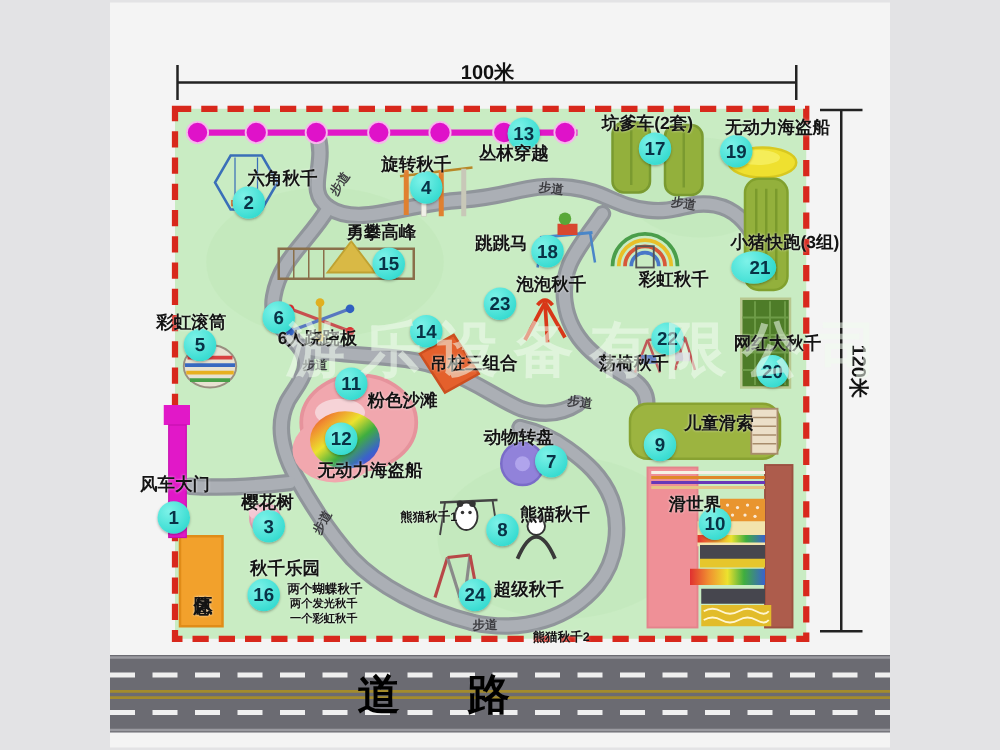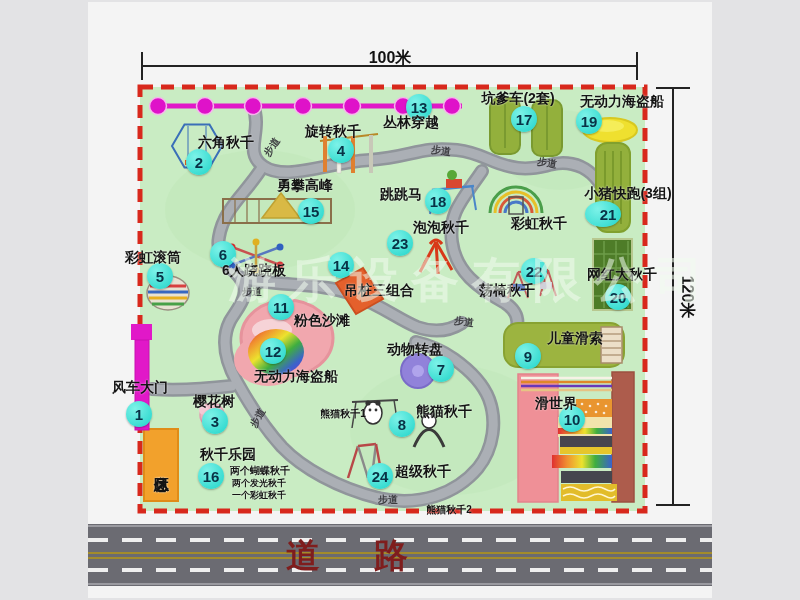--- a/index.html
+++ b/index.html
@@ -19,21 +19,21 @@
           font-size:14px;text-shadow:0 0 2px rgba(255,255,255,.75);}
   .plabel{position:absolute;font-weight:bold;color:#3c3c40;white-space:nowrap;z-index:3;font-size:10px;}
   .wm{position:absolute;font-weight:bold;white-space:nowrap;z-index:6;pointer-events:none;}
   .wm1{left:228px;top:248px;font-size:48px;color:rgba(240,252,238,.55);letter-spacing:13px;}
   .wm2{left:163px;top:294px;font-size:34px;color:rgba(203,232,252,.55);letter-spacing:1px;}
   .dimh{position:absolute;left:390px;top:48px;transform:translateX(-50%);z-index:5;
         font-size:16px;font-weight:bold;color:#111;}
   .dimv{position:absolute;left:686px;top:297px;transform:translate(-50%,-50%) rotate(90deg);z-index:5;
         font-size:16px;font-weight:bold;color:#111;}
   .roadlbl{position:absolute;left:352px;top:556px;transform:translate(-50%,-50%);z-index:5;
-        font-size:34px;font-weight:bold;color:#7f1d1d;letter-spacing:10px;white-space:nowrap;}
+        font-size:34px;font-weight:bold;color:#000000;letter-spacing:10px;white-space:nowrap;}
 </style>
 </head>
 <body>
 
 <div class="stage">
   <div class="photo"></div>
 
   <svg class="base" width="800" height="600">
     <defs>
       <linearGradient id="rbg" x1="0" y1="0" x2="1" y2="1">

